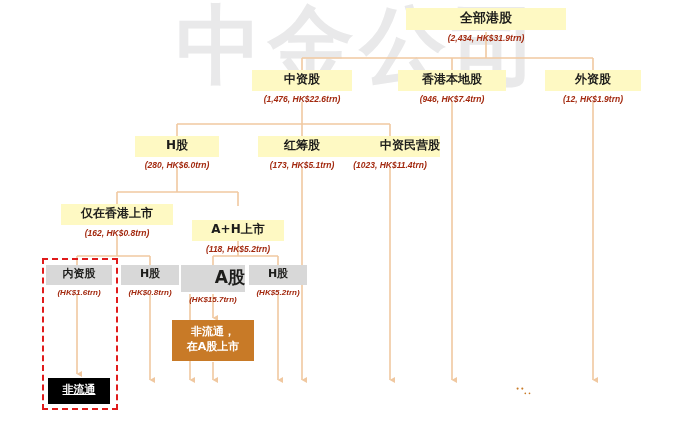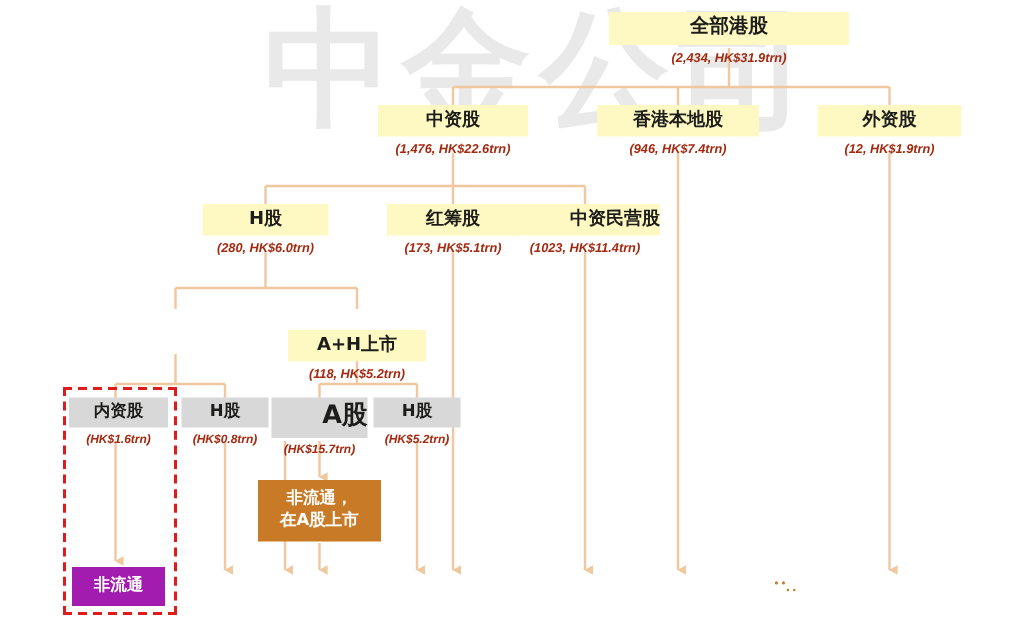--- a/index.html
+++ b/index.html
@@ -37,21 +37,21 @@
     box-sizing:border-box;
     font-weight:bold;
     color:#1d1d1b;
     line-height:1.15;
     padding:3px 0 4px 0;
     font-family:"DejaVu Sans","Liberation Sans",sans-serif;
   }
   .box.tan{background:#fef9c3;}
   .box.gray{background:#d8d8d8;}
   .box.orange{background:#c87a27;color:#ffffff;}
-  .box.brown{background:#a21caf;color:#ffffff;}
+  .box.brown{background:#000000;color:#ffffff;text-decoration:underline;}
   .box.bar{background:#c87a27;color:#ffffff;}
   .sub{
     display:block;
     margin-top:3px;
     font-style:italic;
     font-weight:bold;
     font-size:8.5px;
     color:#a32a10;
     font-family:"Liberation Sans","DejaVu Sans",sans-serif;
     letter-spacing:0px;
@@ -165,20 +165,24 @@
   </div>
   <div class="node" style="left:258px;top:136px;width:88px;">
     <span class="box tan" style="font-size:12px;">红筹股</span>
     <span class="sub">(173, HK$5.1trn)</span>
   </div>
   <div class="node" style="left:340px;top:136px;width:100px;">
     <span class="box tan" style="font-size:12px;text-align:right;">中资民营股</span>
     <span class="sub">(1023, HK$11.4trn)</span>
   </div>
 
+  <div class="node" style="left:61px;top:204px;width:112px;">
+    <span class="box tan" style="font-size:12px;">仅在香港上市</span>
+    <span class="sub">(162, HK$0.8trn)</span>
+  </div>
   <div class="node" style="left:192px;top:204px;width:92px;">
     <span class="box tan" style="font-size:12px;margin-top:16px;">A+H上市</span>
     <span class="sub">(118, HK$5.2trn)</span>
   </div>
 
   <div class="dashed-box" style="left:42px;top:258px;width:76px;height:152px;"></div>
 
   <div class="node" style="left:46px;top:265px;width:66px;">
     <span class="box gray" style="font-size:11px;">内资股</span>
     <span class="sub" style="font-size:8px;">(HK$1.6trn)</span>

